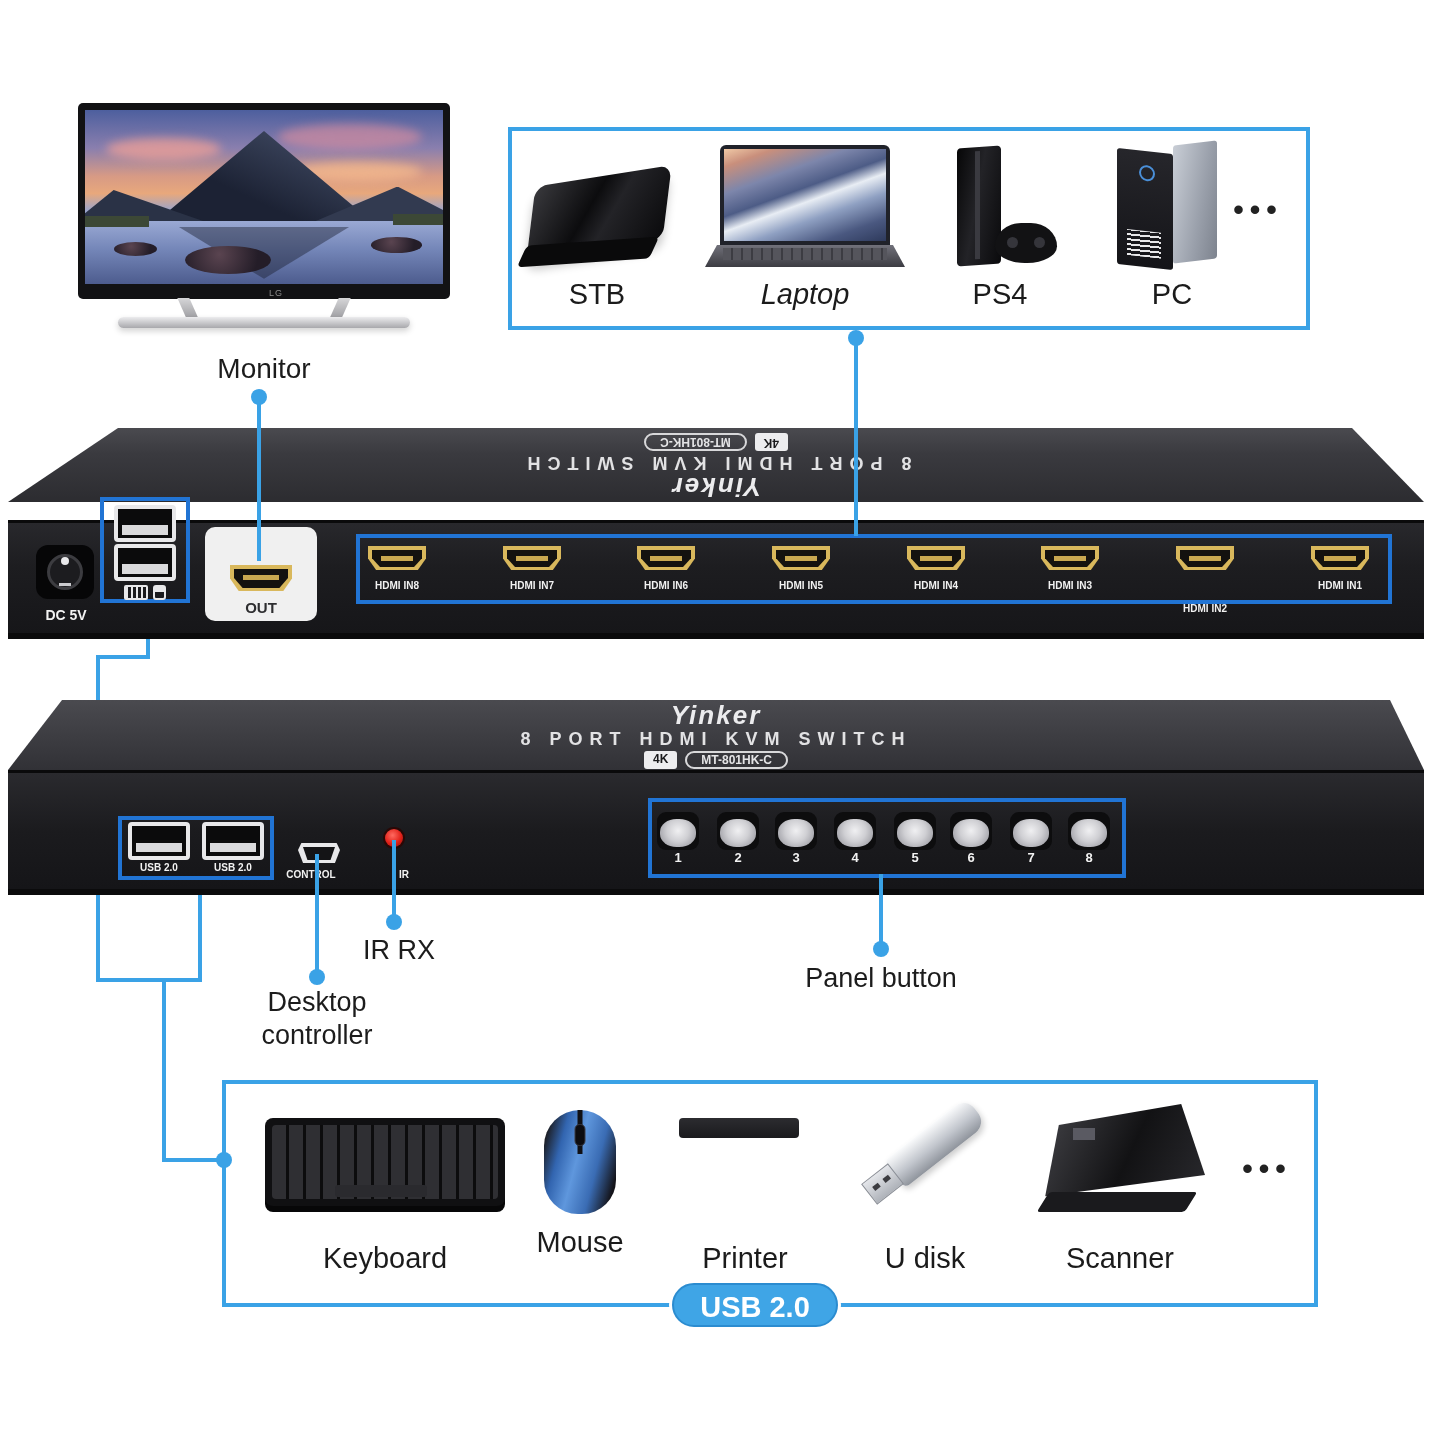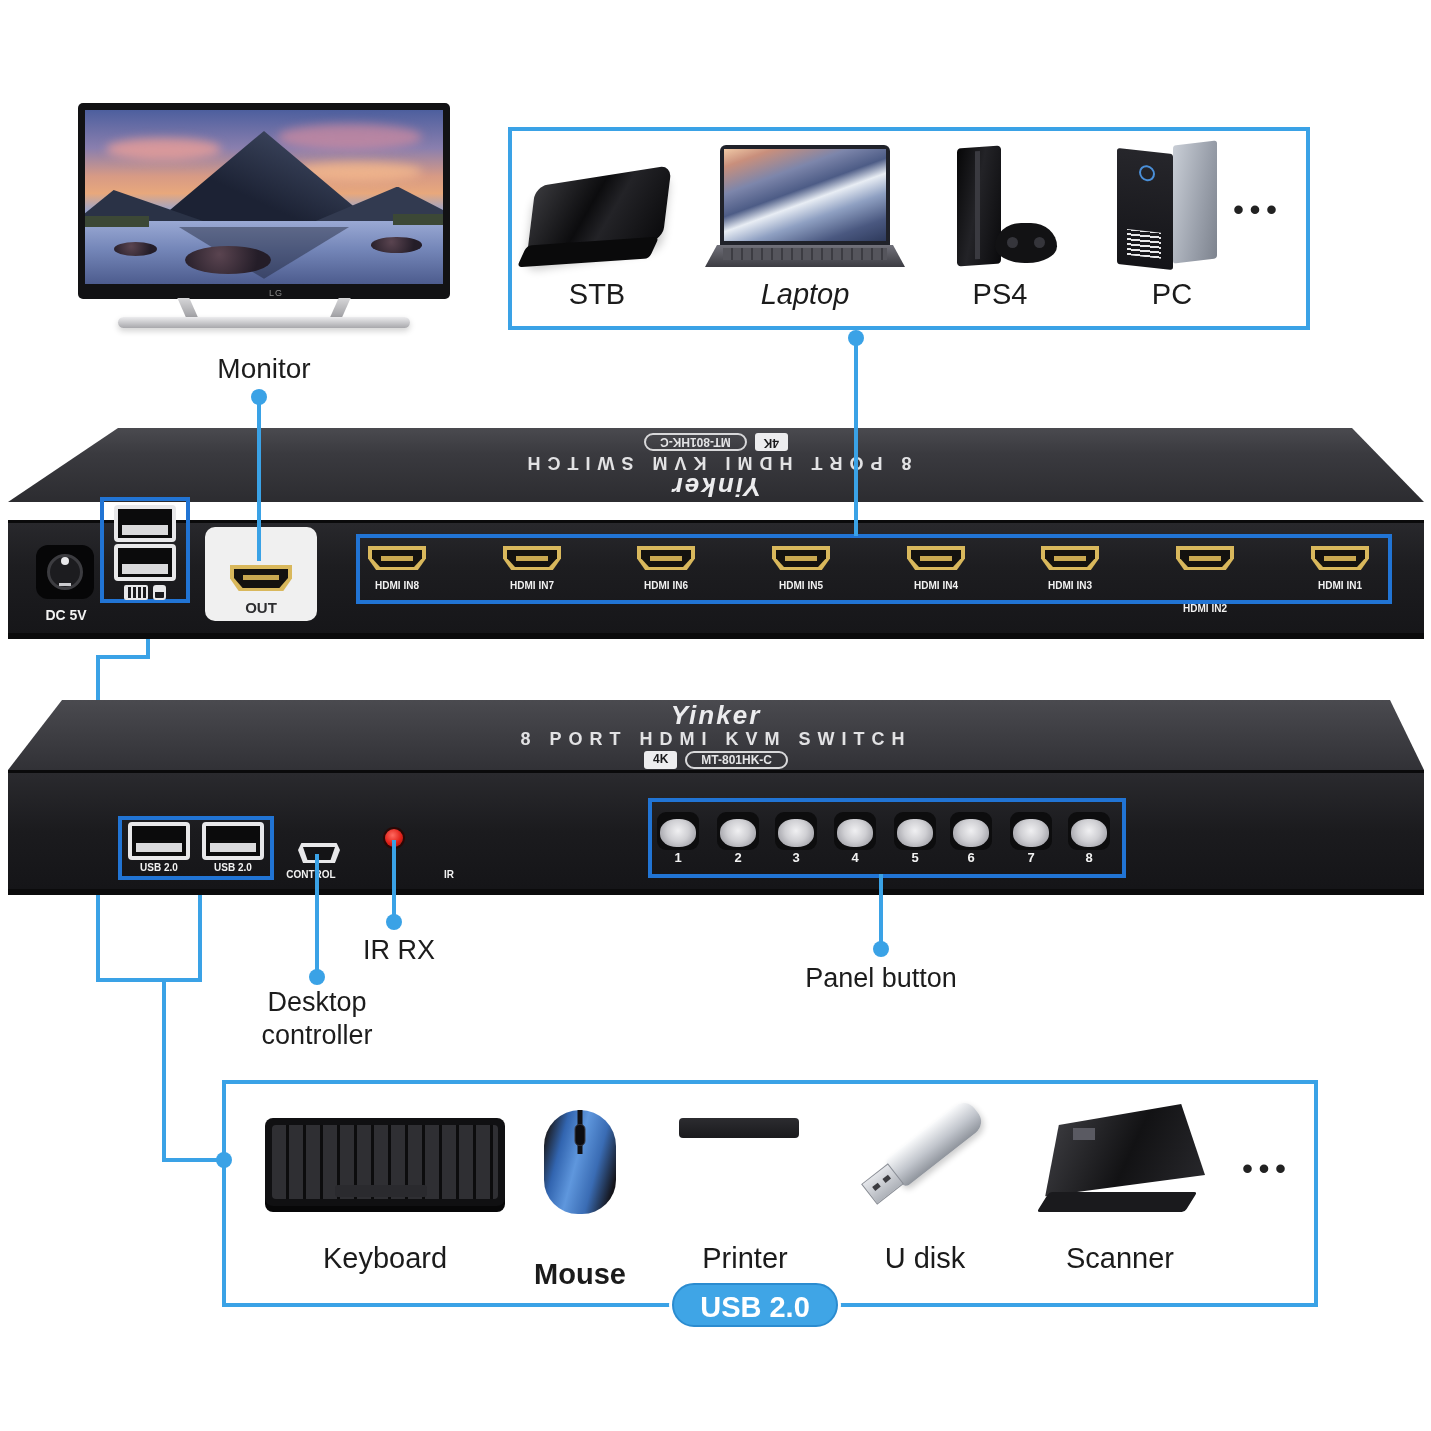--- a/index.html
+++ b/index.html
@@ -266,21 +266,21 @@
           <span class="badgemodel">MT-801HK-C</span>
         </div>
       </div>
     </div>
     <div class="face" id="front-frontface">
 
       <div class="miniusb" style="left:290px;top:70px;"></div>
       <div class="portlabel" style="left:253px;top:96px;width:100px;">CONTROL</div>
 
       <div class="irled" style="left:377px;top:56px;"></div>
-      <div class="portlabel" style="left:386px;top:96px;width:60px;text-align:right;">IR</div>
+      <div class="portlabel" style="left:366px;top:96px;width:60px;">IR</div>
     </div>
 
     <div class="portbox" style="left:110px;top:116px;width:156px;height:64px;">
       <div class="usba" style="left:6px;top:2px;width:62px;height:38px;"></div>
       <div class="usba" style="left:80px;top:2px;width:62px;height:38px;"></div>
       <div class="portlabel" style="left:2px;top:42px;width:70px;">USB 2.0</div>
       <div class="portlabel" style="left:76px;top:42px;width:70px;">USB 2.0</div>
     </div>
 
     <div class="portbox" style="left:640px;top:98px;width:478px;height:80px;">
@@ -331,21 +331,21 @@
     <div class="kb-body" style="left:39px;top:34px;width:240px;height:88px;">
       <div class="kb-keys"></div>
       <div class="kb-space"></div>
     </div>
     <div class="itemlabel" style="left:79px;top:158px;width:160px;">Keyboard</div>
 
     <div class="mouse-body" style="left:318px;top:26px;">
       <div class="mouse-split"></div>
       <div class="mouse-wheel"></div>
     </div>
-    <div class="itemlabel" style="left:274px;top:174px;width:160px;font-weight:bold;">Mouse</div>
+    <div class="itemlabel" style="left:274px;top:142px;width:160px;">Mouse</div>
 
     <div class="abs" style="left:439px;top:28px;width:160px;height:104px;">
       <div class="pr-top"></div>
     </div>
     <div class="itemlabel" style="left:439px;top:158px;width:160px;">Printer</div>
 
     <div class="ud-rot" style="left:639px;top:18px;width:130px;height:110px;">
       <div class="ud-body"></div>
       <div class="ud-conn">
         <div class="ud-pin" style="left:6px;"></div>

